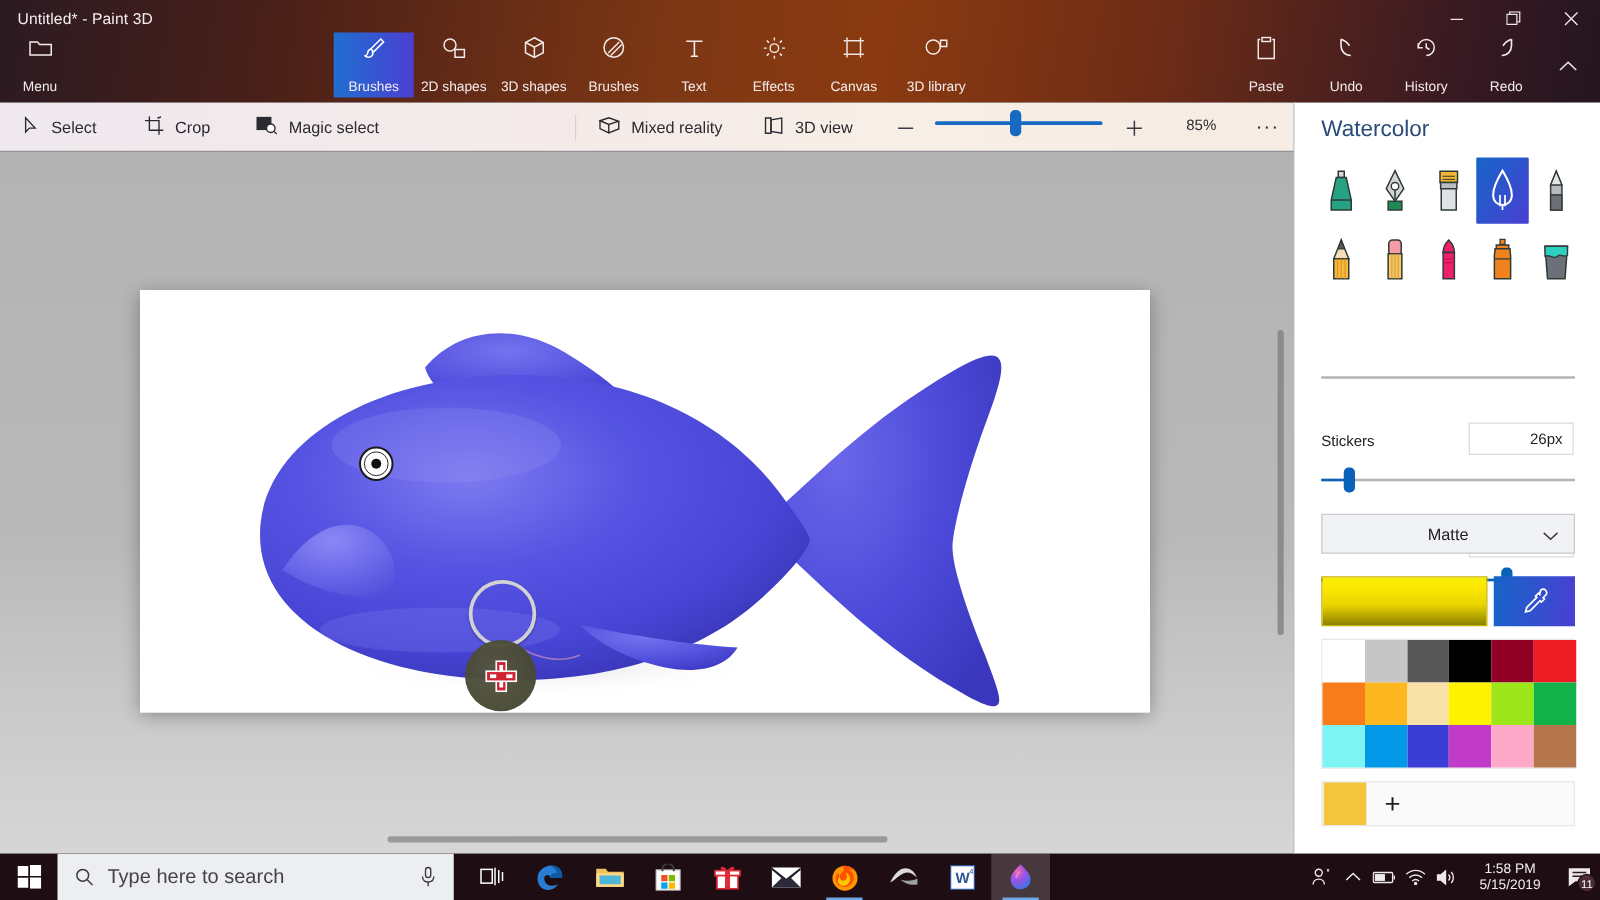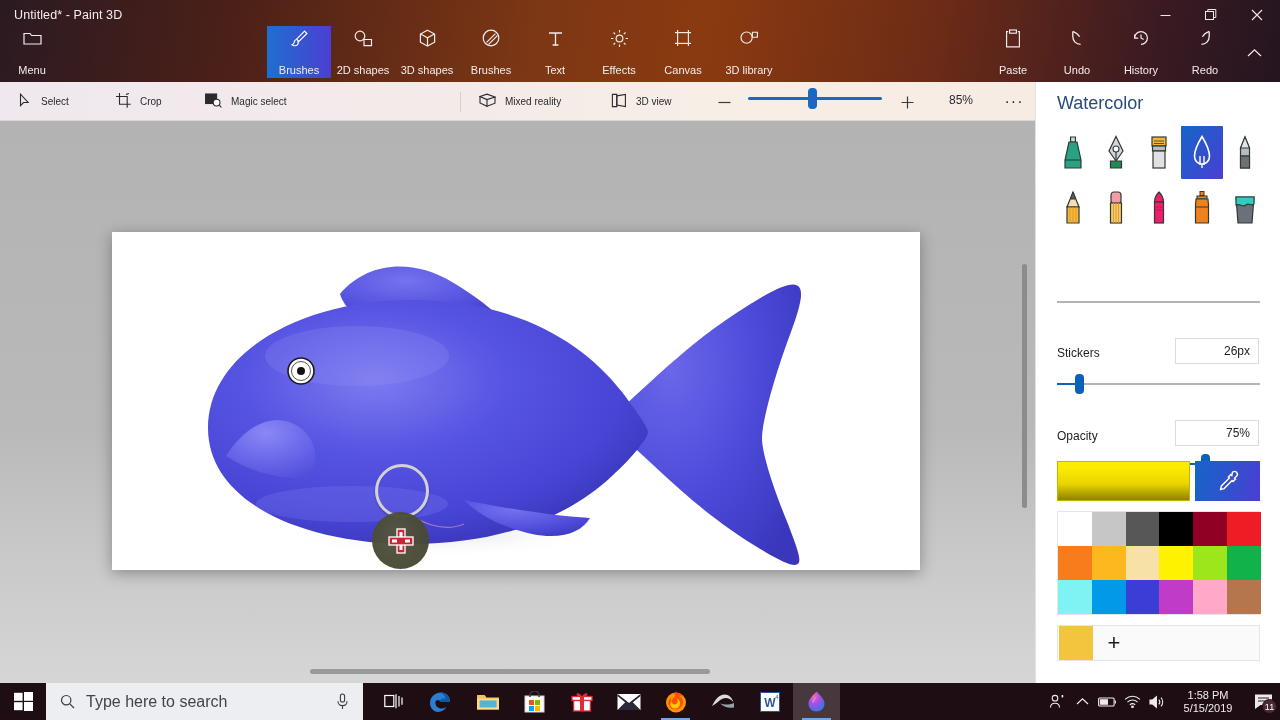--- a/index.html
+++ b/index.html
@@ -47,21 +47,21 @@
 
   
   .subbar {
     position: absolute; left: 0; top: 82px; width: 1035px; height: 39px;
     background: linear-gradient(90deg,#efe8ee 0%,#f3eaea 35%,#f7eee6 70%,#f6ece4 100%);
     border-bottom: 1px solid #dcd4d8;
   }
   .sbitem {
     position: absolute; top: 5px; height: 29px;
     display: flex; align-items: center; gap: 9px; padding: 0 9px;
-    font-size: 10px; color: #2a2a30; white-space: nowrap; justify-content: space-between;
+    font-size: 13px; color: #2a2a30; white-space: nowrap; justify-content: space-between;
   }
   .zoom-minus, .zoom-plus {
     position: absolute; top: 8px; width: 24px; height: 24px;
     display: flex; align-items: center; justify-content: center; color: #3a3a44;
   }
   .zoom-track {
     position: absolute; left: 748px; top: 97px; width: 134px; height: 3px;
     background: #1769c4; border-radius: 2px;
   }
   .zoom-thumb {
@@ -632,20 +632,28 @@
     <div class="slider-rail" style="left:21px;top:301px;width:203px"></div>
     <div class="slider-fill" style="left:21px;top:301px;width:22px"></div>
     <div class="slider-thumb" style="left:39px;top:292px"></div>
 
     <div class="row-label" style="left:21px;top:347px">Opacity</div>
     <div class="val-box" style="left:139px;top:338px">75%</div>
     <div class="slider-rail" style="left:21px;top:381px;width:203px"></div>
     <div class="slider-fill" style="left:21px;top:381px;width:148px"></div>
     <div class="slider-thumb" style="left:165px;top:372px"></div>
 
+    <div class="dd" style="top:329px">
+      <span>Matte</span>
+      <span class="caret">
+        <svg width="13" height="8" viewBox="0 0 13 8" fill="none" stroke="currentColor" stroke-width="1.2">
+            <path d="M1 1.3 L6.5 6.4 L12 1.3"></path>
+          </svg>
+      </span>
+    </div>
 
     <div class="color-preview" style="--c: #f6e800;"></div>
     <div class="eyedrop">
       <svg width="26" height="26" viewBox="0 0 26 26" fill="none" stroke="#ffffff" stroke-width="1.4">
         <path d="M17.5 4.2a2.8 2.8 0 0 1 4 4l-2 2 1 1-2.4 2.4-1-1-8 8-3.6.9.9-3.6 8-8-1-1 2.4-2.4 1 1z"></path>
       </svg>
     </div>
 
     <div class="swatches">
         <div class="sw" style="background: rgb(255, 255, 255);"></div>

